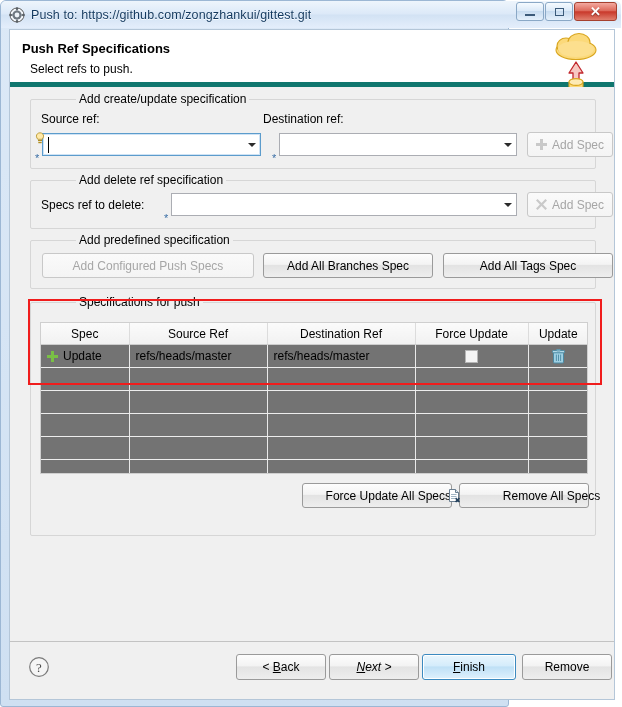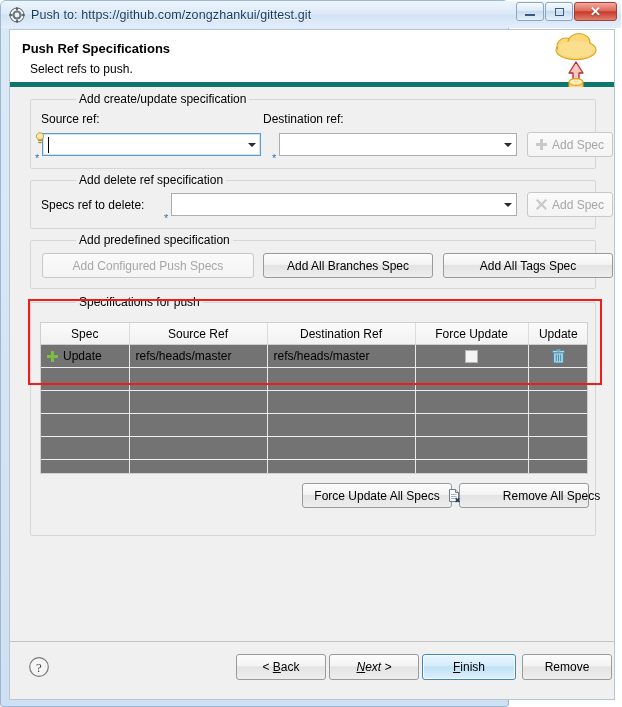--- a/index.html
+++ b/index.html
@@ -384,21 +384,21 @@
                   <td></td>
                   <td></td>
                   <td></td>
                   <td style="border-right:none"></td>
                 </tr>
 
             </tbody>
           </table>
         </div>
 
-        <div class="btn" style="left:271px;top:180px;width:150px;height:25px;">
+        <div class="btn" style="left:271px;top:180px;width:150px;height:25px;justify-content:flex-end;">
           <span>Force Update All Specs</span>
         </div>
         <div class="btn" style="left:428px;top:180px;width:130px;height:25px;gap:36px;">
           <span class="bicon">
             <svg width="14" height="14" viewBox="0 0 14 14">
               <path d="M1.5 0.5h6l3 3v9h-9z" fill="#ffffff" stroke="#6b7f91" stroke-width="1"></path>
               <path d="M7.5 0.5v3h3" fill="#dce7ef" stroke="#6b7f91" stroke-width="1"></path>
               <g stroke="#8aa2b5" stroke-width="0.8">
                 <line x1="3" y1="5.5" x2="8.5" y2="5.5"></line>
                 <line x1="3" y1="7.5" x2="8.5" y2="7.5"></line>

